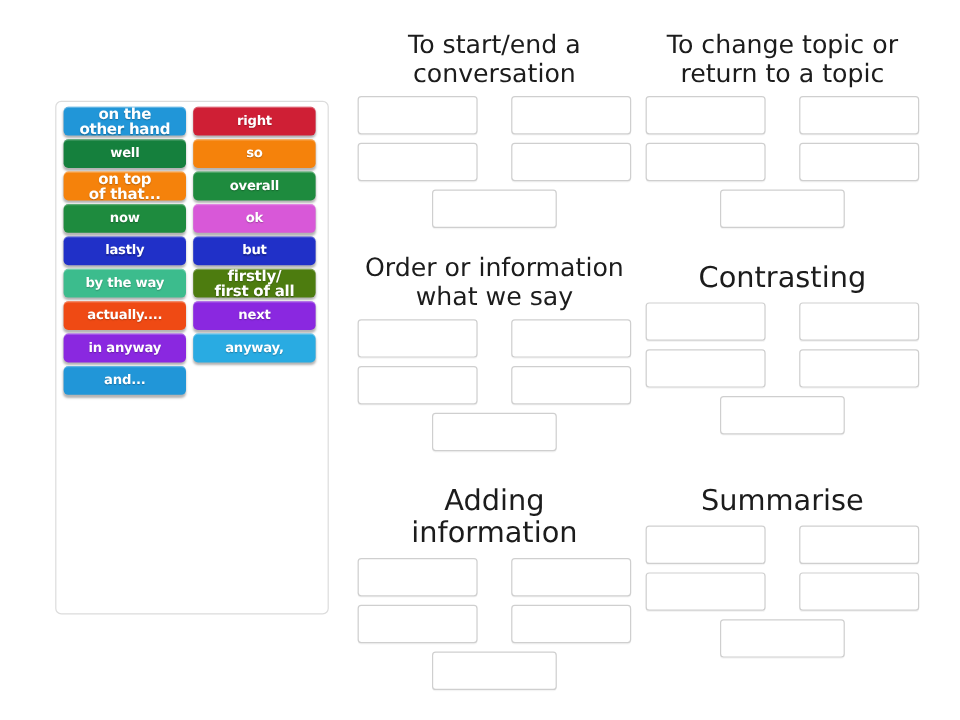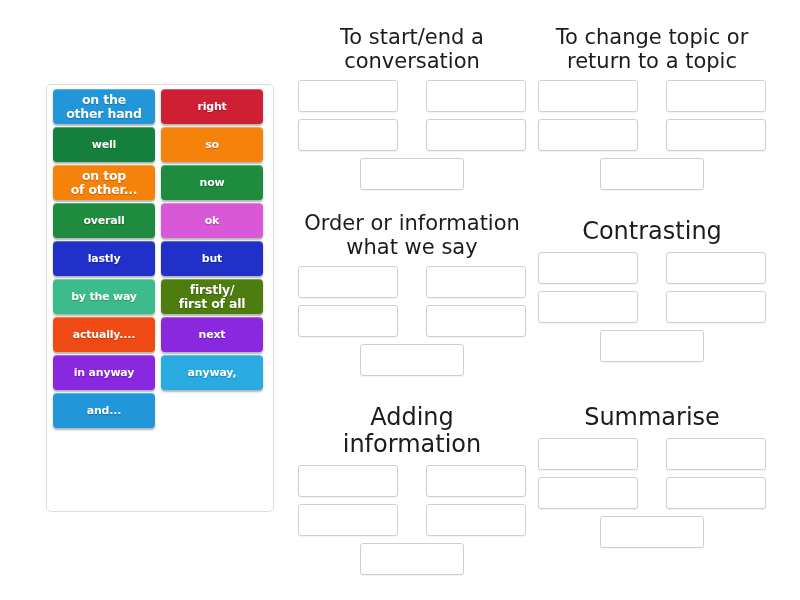--- a/index.html
+++ b/index.html
@@ -30,21 +30,21 @@
     padding: 4px 4px 4px 6px;
   }
   #tile-grid {
     display: flex;
     flex-wrap: wrap;
     align-content: flex-start;
     gap: 3px 6px;
   }
   .tile {
     width: 102px;
-    height: 35px;
+    height: 24px;
     border-radius: 4px;
     display: flex;
     align-items: center;
     justify-content: center;
     text-align: center;
     color: #ffffff;
     font-weight: bold;
     line-height: 1.05;
     box-sizing: border-box;
     padding: 2px 3px;
@@ -120,31 +120,31 @@
         </div>
       </div>
       <div class="tile one-line" style="background: rgb(245, 130, 11);">
         <div>
           <span class="ln">so</span>
         </div>
       </div>
       <div class="tile two-line" style="background: rgb(245, 130, 11);">
         <div>
           <span class="ln">on top</span>
-          <span class="ln">of other...</span>
+          <span class="ln">of that...</span>
         </div>
       </div>
       <div class="tile one-line" style="background: rgb(30, 139, 62);">
         <div>
+          <span class="ln">overall</span>
+        </div>
+      </div>
+      <div class="tile one-line" style="background: rgb(30, 139, 62);">
+        <div>
           <span class="ln">now</span>
-        </div>
-      </div>
-      <div class="tile one-line" style="background: rgb(30, 139, 62);">
-        <div>
-          <span class="ln">overall</span>
         </div>
       </div>
       <div class="tile one-line" style="background: rgb(216, 88, 216);">
         <div>
           <span class="ln">ok</span>
         </div>
       </div>
       <div class="tile one-line" style="background: rgb(32, 48, 200);">
         <div>
           <span class="ln">lastly</span>

